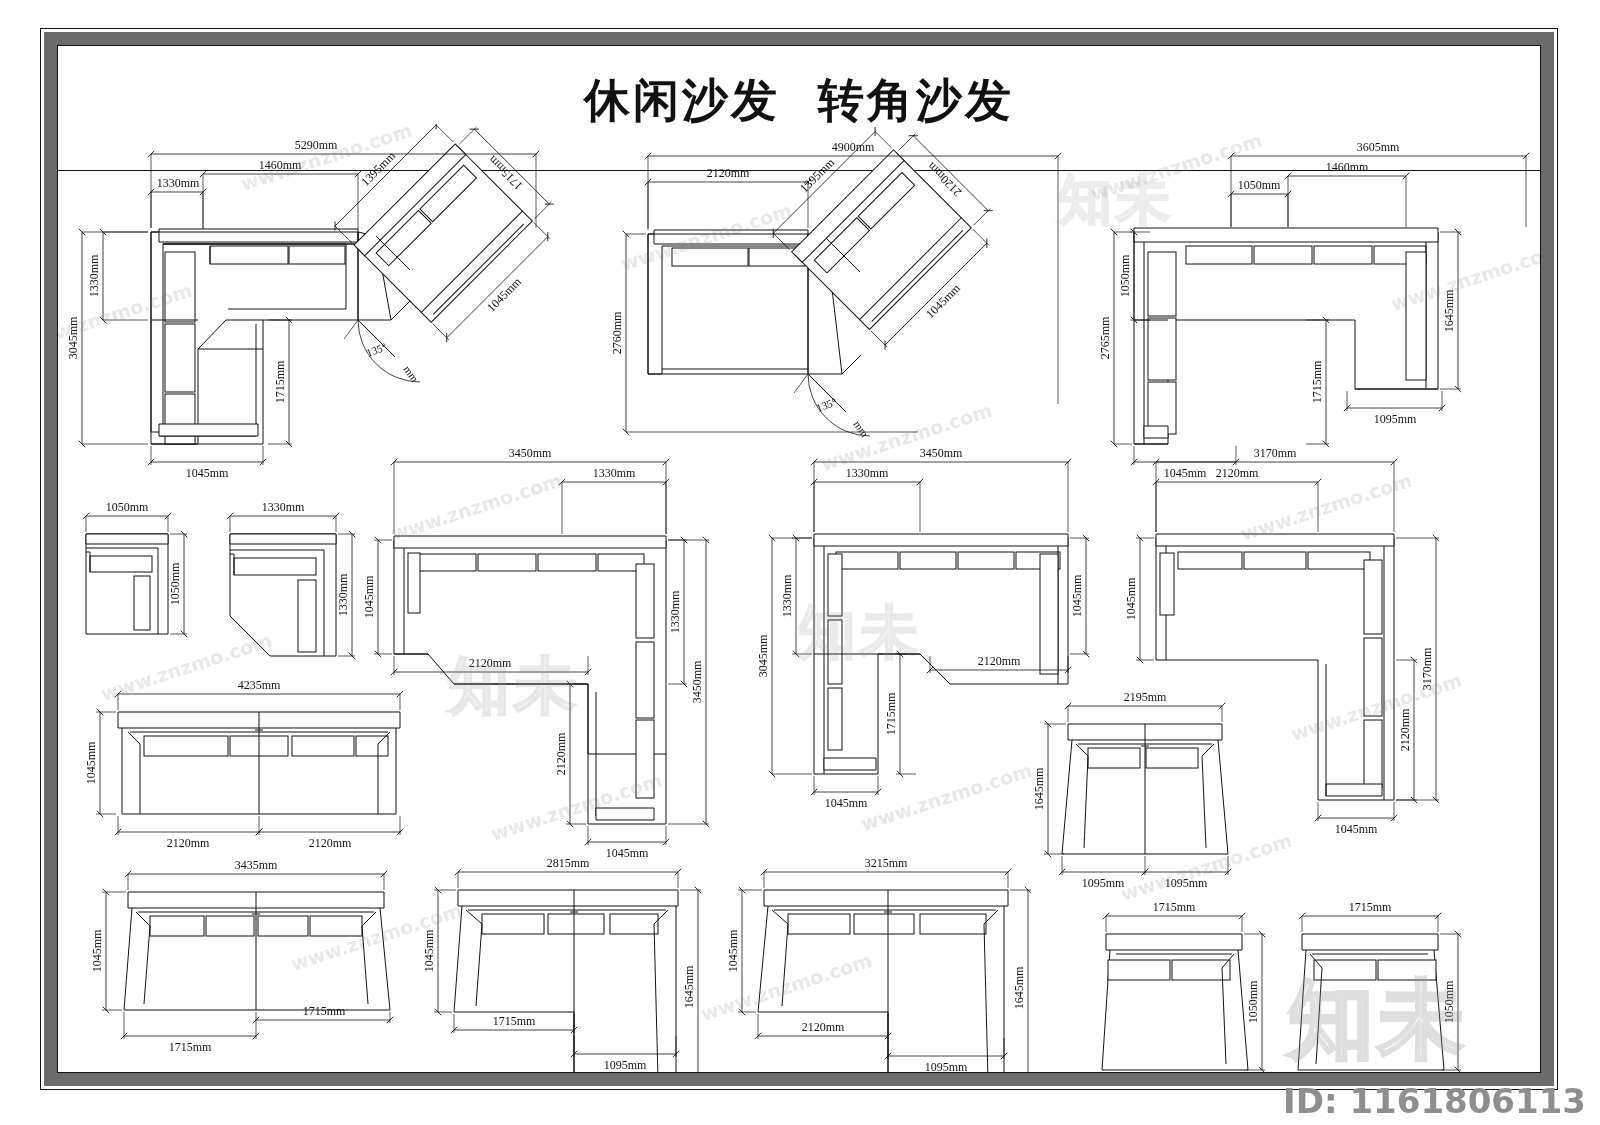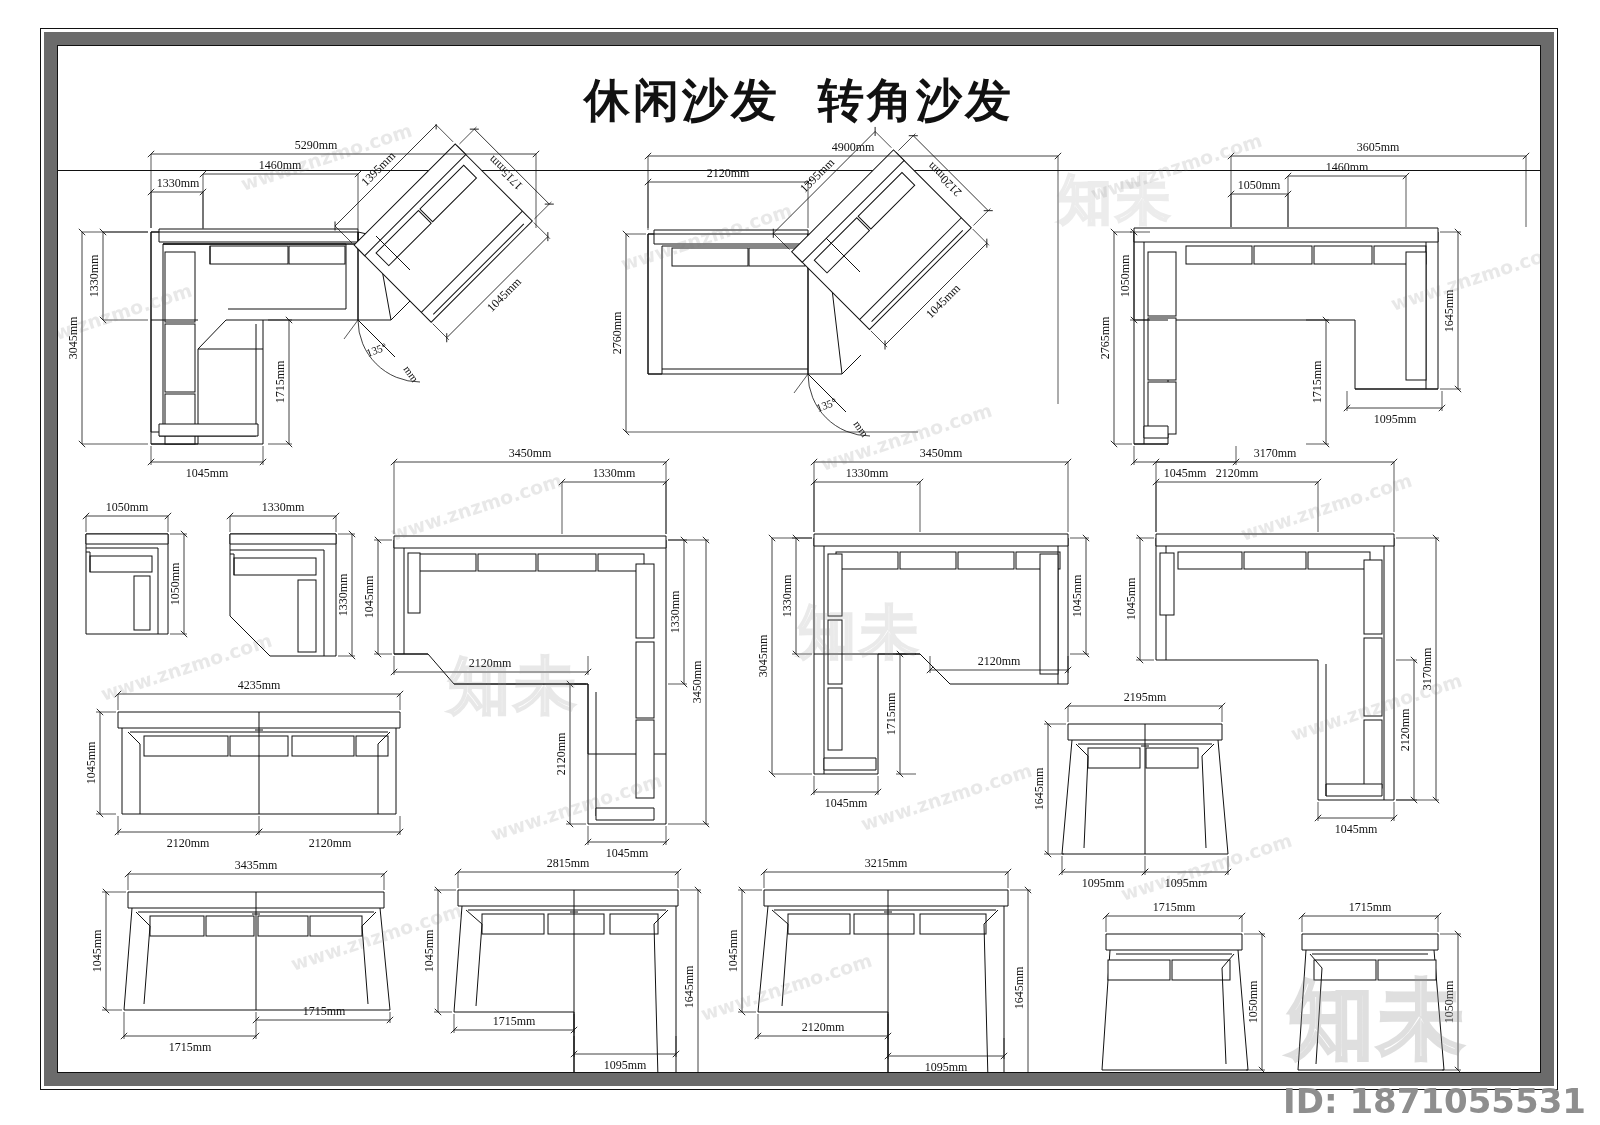--- a/index.html
+++ b/index.html
@@ -720,14 +720,14 @@
     <div class="wm" style="left:230px;top:830px;transform:rotate(-18deg);">www.znzmo.com</div>
     <div class="wm" style="left:640px;top:880px;transform:rotate(-18deg);">www.znzmo.com</div>
     <div class="wm" style="left:1230px;top:600px;transform:rotate(-18deg);">www.znzmo.com</div>
 
     <div class="wm-cn" style="left:1230px;top:838px;">知未</div>
     <div class="wm-cn" style="left:390px;top:520px;font-size:62px;-webkit-text-stroke:2px rgba(150,150,150,.22);">知未</div>
     <div class="wm-cn" style="left:740px;top:470px;font-size:58px;-webkit-text-stroke:2px rgba(150,150,150,.20);">知未</div>
     <div class="wm-cn" style="left:1000px;top:40px;font-size:54px;-webkit-text-stroke:2px rgba(150,150,150,.18);">知未</div>
   </div>
 
-  <div class="idtag">ID: 1871055531</div>
+  <div class="idtag">ID: 1161806113</div>
 </div>
 
 </body></html>

